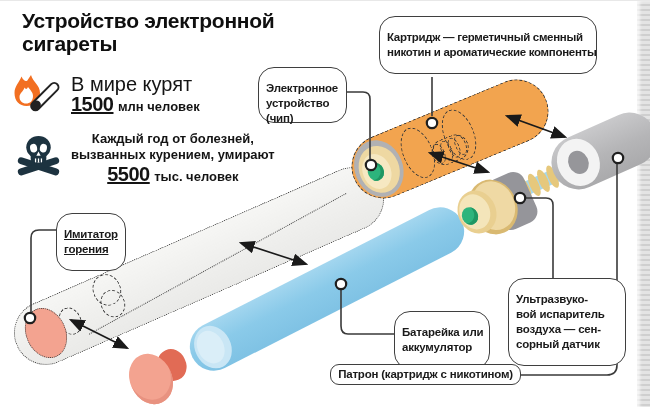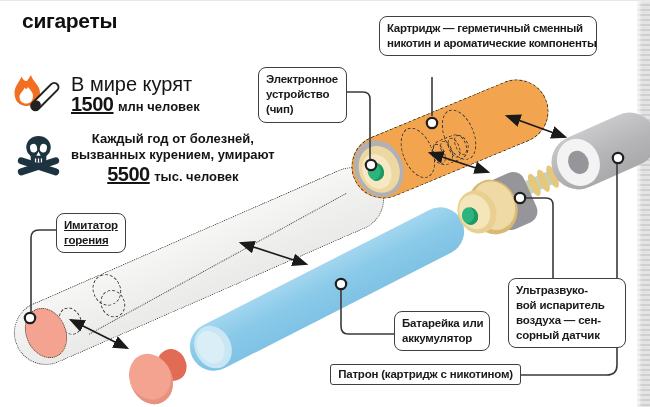--- a/index.html
+++ b/index.html
@@ -8,22 +8,22 @@
   
   .title{position:absolute;left:22px;top:8px;font-size:21px;line-height:23px;font-weight:bold;
          color:#0f0f0f;letter-spacing:-0.3px;z-index:10;}
   .stat{position:absolute;z-index:10;color:#141414;}
   .stat .intro{font-size:20px;line-height:17px;font-weight:400;}
   .stat .small{font-size:13px;line-height:16px;font-weight:600;}
   .stat .big{font-size:20px;font-weight:bold;letter-spacing:-0.5px;text-decoration:underline;}
   .stat .unit{font-size:13px;font-weight:bold;}
   .icon{position:absolute;z-index:10;}
   
-  .callout{position:absolute;z-index:12;background:#fff;border:1.5px solid #3f3f3f;border-radius:8px;
-           padding:4px 7px;font-size:11.5px;line-height:15px;font-weight:bold;color:#1a1a1a;
+  .callout{position:absolute;z-index:12;background:#fff;border:1.5px solid #3f3f3f;border-radius:16px;
+           padding:13px 7px;font-size:11.5px;line-height:15px;font-weight:bold;color:#1a1a1a;
            letter-spacing:-0.2px;box-sizing:border-box;}
   .callout div{white-space:nowrap;}
   
   .shape{position:absolute;box-sizing:border-box;}
   .dashed{border:1.4px dashed #3a3a3a;border-radius:50%;background:transparent;position:absolute;box-sizing:border-box;}
   .svgov{position:absolute;left:0;top:0;z-index:8;pointer-events:none;}
 </style>
 </head>
 <body>
 
@@ -131,20 +131,21 @@
       <circle cx="432" cy="122" r="5.2"></circle>
       <circle cx="371" cy="164" r="5.2"></circle>
       <circle cx="30" cy="317" r="5.2"></circle>
       <circle cx="341" cy="283" r="5.2"></circle>
       <circle cx="520" cy="197" r="5.2"></circle>
       <circle cx="618" cy="157" r="5.2"></circle>
     </g>
   </svg>
 
   <div class="title">
+    <div>Устройство электронной</div>
     <div>сигареты</div>
   </div>
 
   <svg class="icon" style="left:14px;top:73px;" width="52" height="47" viewBox="0 0 52 47">
     <path d="M17 1 C19 8 26 11 26 19 C26 27 20 32 12.5 32 C5.5 32 0.5 27 0.5 19
              C0.5 12 5 9 7.5 2.5 C9.5 7 12.5 8.5 14 5.5 C15 4 16 2.7 17 1 Z" fill="#f26f21"></path>
     <path d="M14 13 C16 16 19 18 19 22 C19 27 16 29.5 12 29.5 C8.5 29.5 5.5 27 5.5 23
              C5.5 19 9.5 17.5 10.5 13.5 C11.5 15.5 13 15.5 14 13 Z" fill="#ffffff"></path>
     <g transform="rotate(-45 31 22)">
       <rect x="13" y="18" width="35" height="8.5" rx="4.2" fill="#ffffff" stroke="#222222" stroke-width="2"></rect>
@@ -207,17 +208,17 @@
     <div>аккумулятор</div>
   </div>
 
   <div class="callout" style="left:508px;top:277px;width:118px;">
     <div>Ультразвуко-</div>
     <div>вой испаритель</div>
     <div>воздуха — сен-</div>
     <div>сорный датчик</div>
   </div>
 
-  <div class="callout" style="left:330px;top:363px;width:191px;padding:2px 6px;border-radius:3px;text-align:center;">
+  <div class="callout" style="left:330px;top:363px;width:191px;padding:2px 6px;border-radius:9px;text-align:center;">
     <div>Патрон (картридж с никотином)</div>
   </div>
 
 </div>
 
 </body></html>

